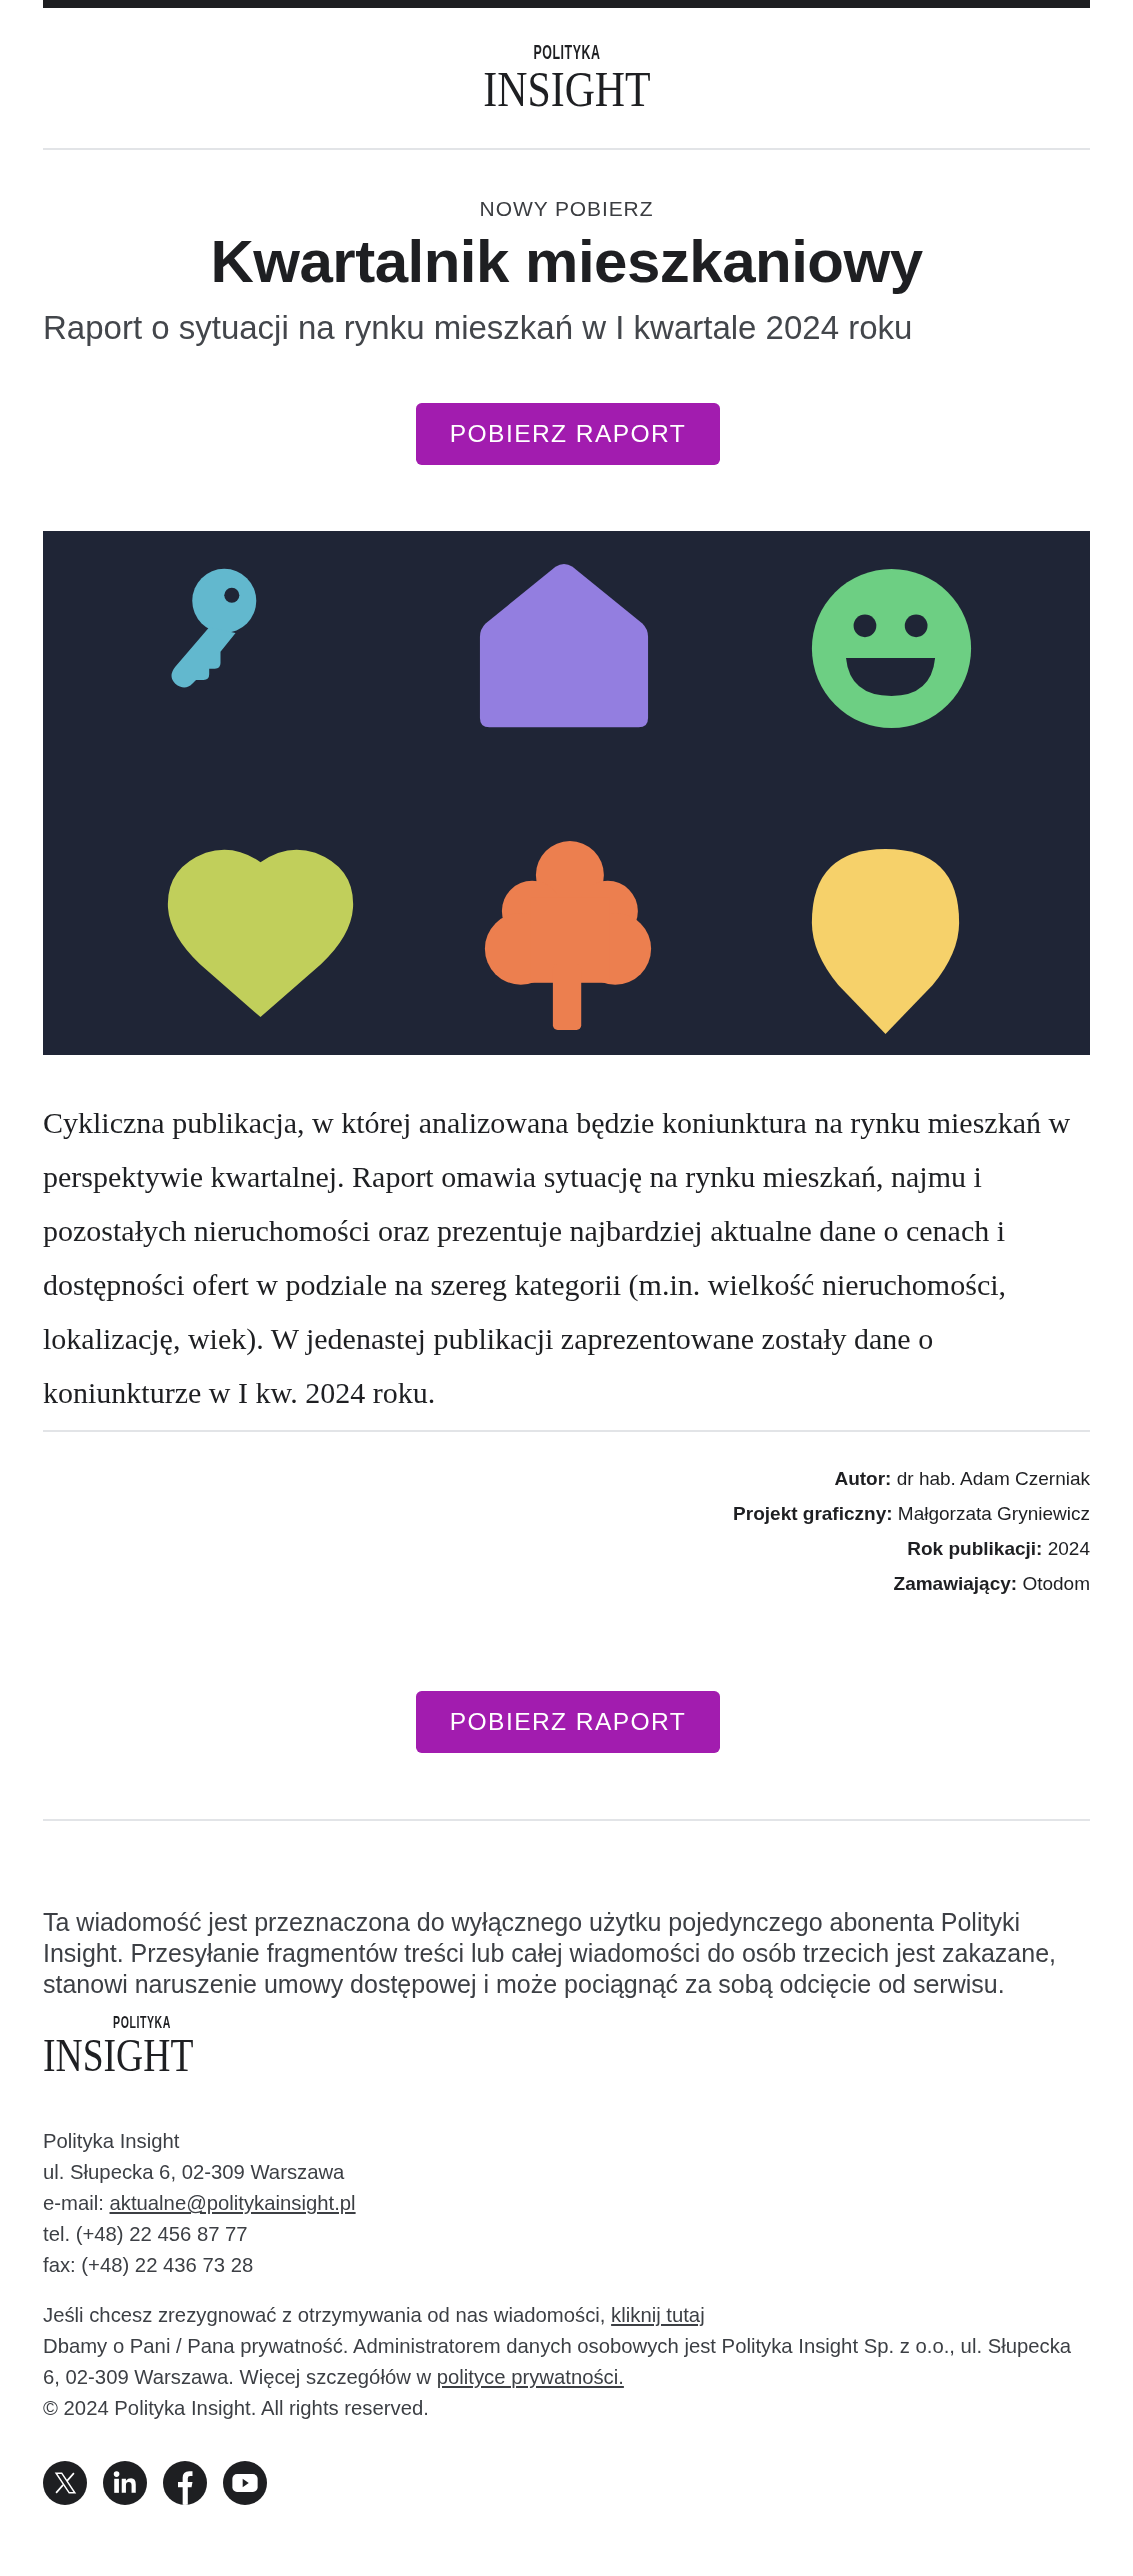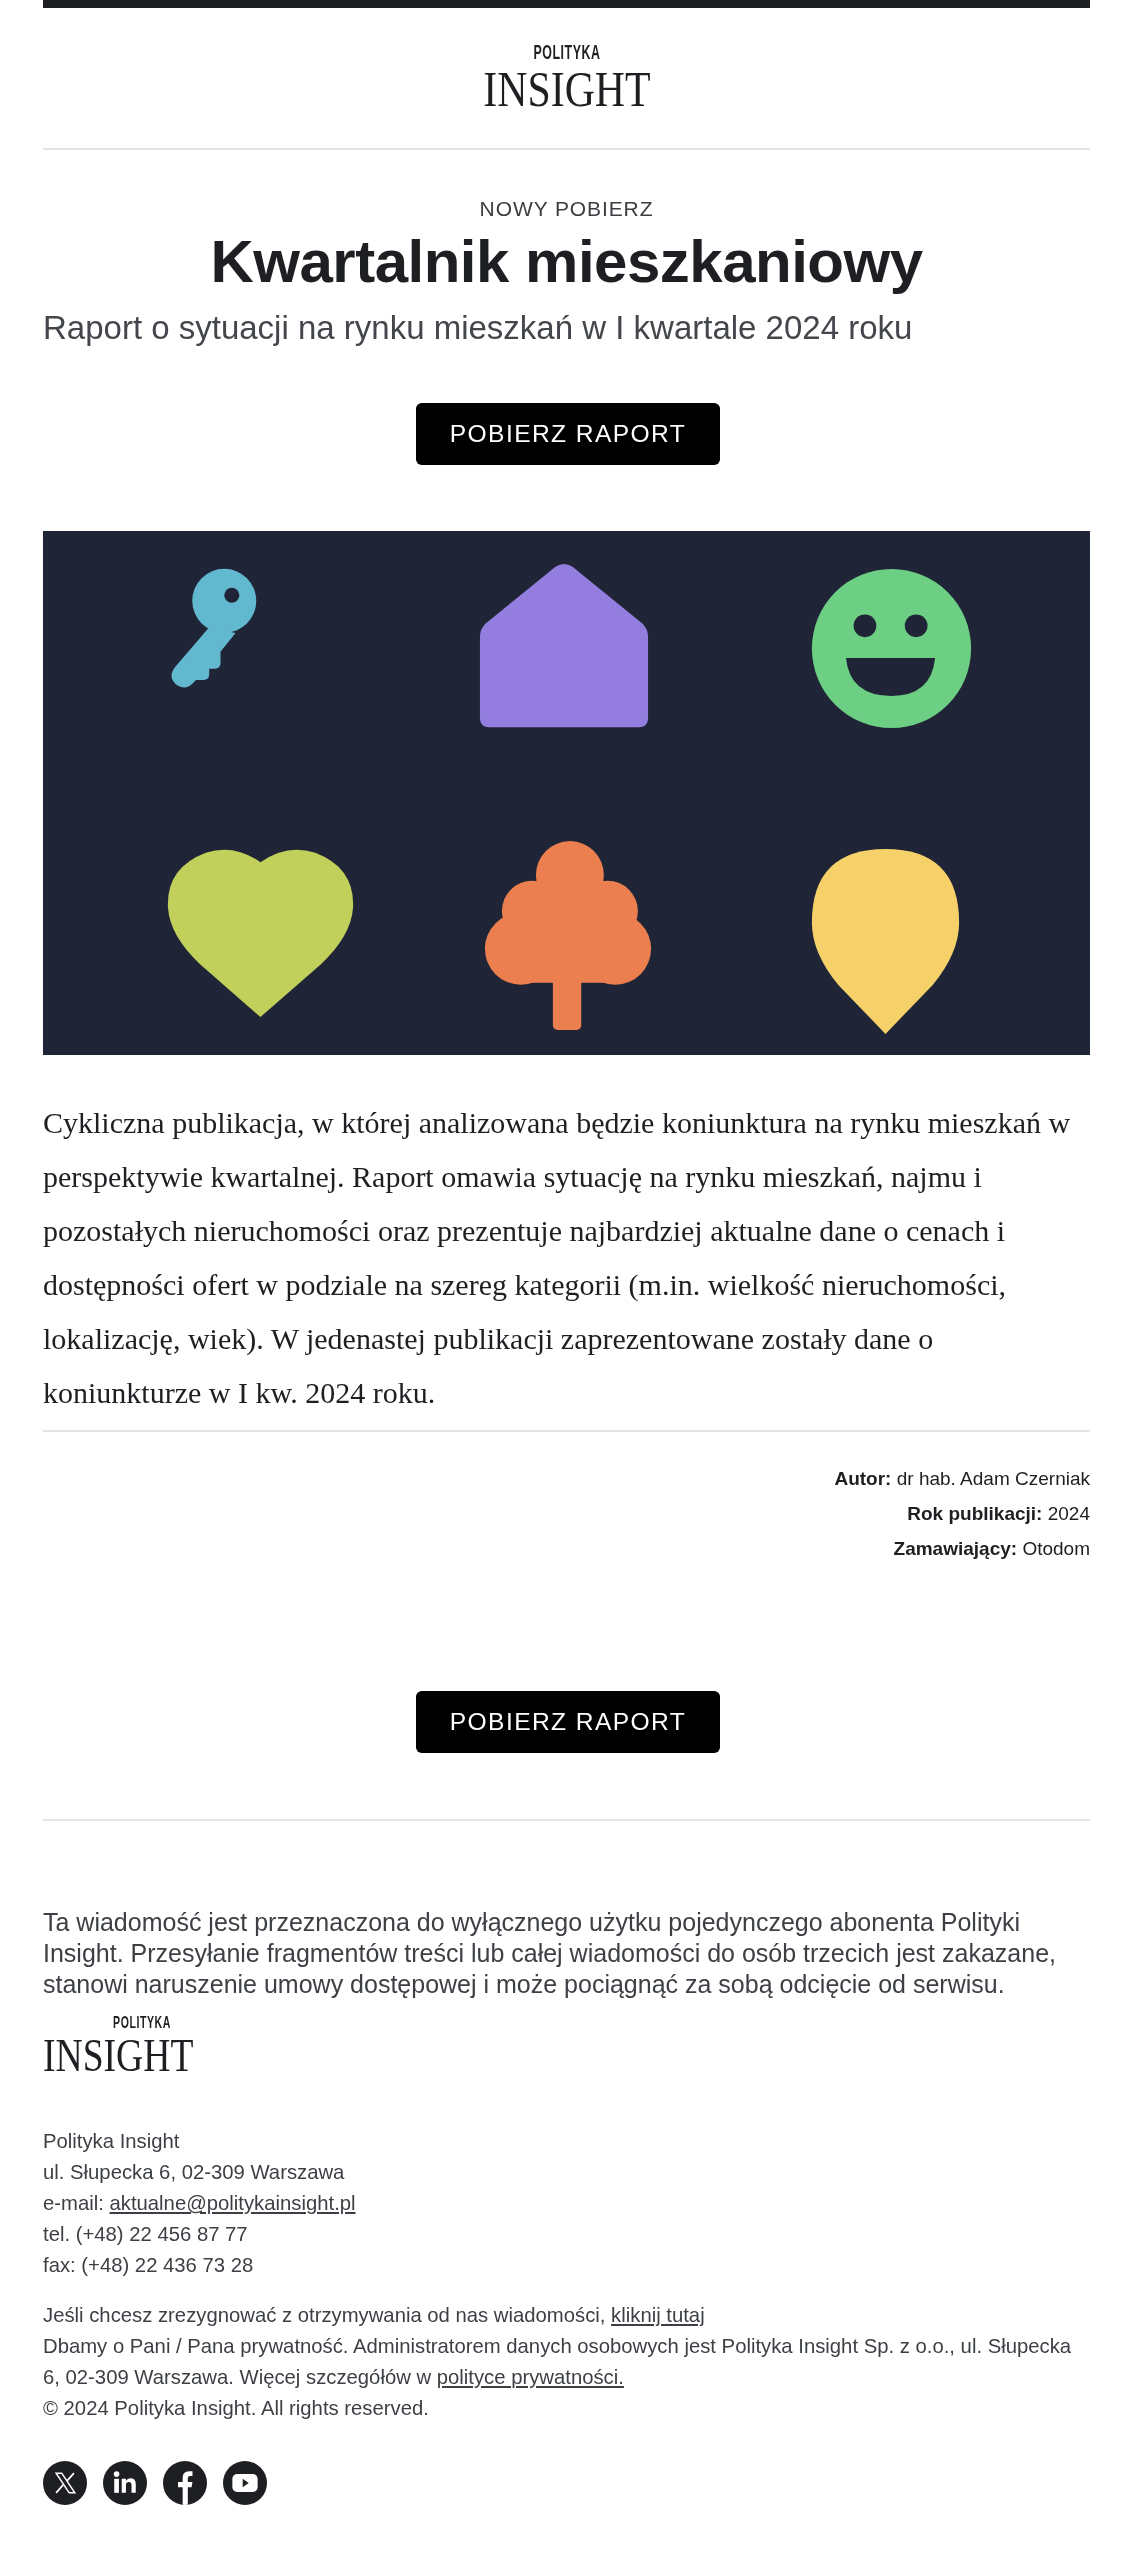--- a/index.html
+++ b/index.html
@@ -33,21 +33,21 @@
   .logo-top .ins { font-size: 51px; line-height: 45px; transform: scaleX(0.82); margin-top: 3.8px; }
 
   .divider { position: absolute; left: 43px; width: 1047px; height: 1.9px; background: #e2e4e7; }
 
   .kicker { position: absolute; top: 197px; left: 43px; width: 1047px; text-align: center; font-size: 21px; letter-spacing: 0.9px; color: #3b3d41; }
   .title { position: absolute; top: 227px; left: 43px; width: 1047px; text-align: center; font-size: 60px; font-weight: bold; color: #1e1f22; letter-spacing: -0.5px; }
   .subtitle { position: absolute; top: 309px; left: 43px; width: 1047px; text-align: left; font-size: 33px; color: #43464b; }
 
   .btn {
     position: absolute; left: 416px; width: 304px; height: 62px;
-    background: #000000; color: #ffffff; border-radius: 5.7px;
+    background: #a21caf; color: #ffffff; border-radius: 5.7px;
     display: flex; align-items: center; justify-content: center;
     font-size: 24.6px; letter-spacing: 1.4px; cursor: pointer; border: none;
     font-family: "Liberation Sans", sans-serif;
   }
 
   .banner { position: absolute; left: 43px; top: 531px; width: 1047px; height: 524px; background: #1f2536; }
   .banner svg { position: absolute; }
 
   .body-text {
     position: absolute; left: 43px; top: 1096px; width: 1049px;
@@ -126,20 +126,21 @@
     <path d="M80 2 Q158 2 158 80 Q158 112 130 146 L80 198 L30 146 Q2 112 2 80 Q2 2 80 2 Z" fill="#f6d16a"></path>
   </svg>
 </div>
 
 <p class="body-text">Cykliczna publikacja, w której analizowana będzie koniunktura na rynku mieszkań w perspektywie kwartalnej. Raport omawia sytuację na rynku mieszkań, najmu i pozostałych nieruchomości oraz prezentuje najbardziej aktualne dane o cenach i dostępności ofert w podziale na szereg kategorii (m.in. wielkość nieruchomości, lokalizację, wiek). W jedenastej publikacji zaprezentowane zostały dane o koniunkturze w I kw. 2024 roku.</p>
 
 <div class="divider" style="top:1430px;"></div>
 
 <div class="meta">
   <div class="row"><b>Autor:</b> <span>dr hab. Adam Czerniak</span></div>
+  <div class="row"><b>Projekt graficzny:</b> <span>Małgorzata Gryniewicz</span></div>
   <div class="row"><b>Rok publikacji:</b> <span>2024</span></div>
   <div class="row"><b>Zamawiający:</b> <span>Otodom</span></div>
 </div>
 
 <button class="btn" style="top:1691px;">POBIERZ RAPORT</button>
 
 <div class="divider" style="top:1819px;"></div>
 
 <p class="disclaimer">Ta wiadomość jest przeznaczona do wyłącznego użytku pojedynczego abonenta Polityki Insight. Przesyłanie fragmentów treści lub całej wiadomości do osób trzecich jest zakazane, stanowi naruszenie umowy dostępowej i może pociągnąć za sobą odcięcie od serwisu.</p>
 

